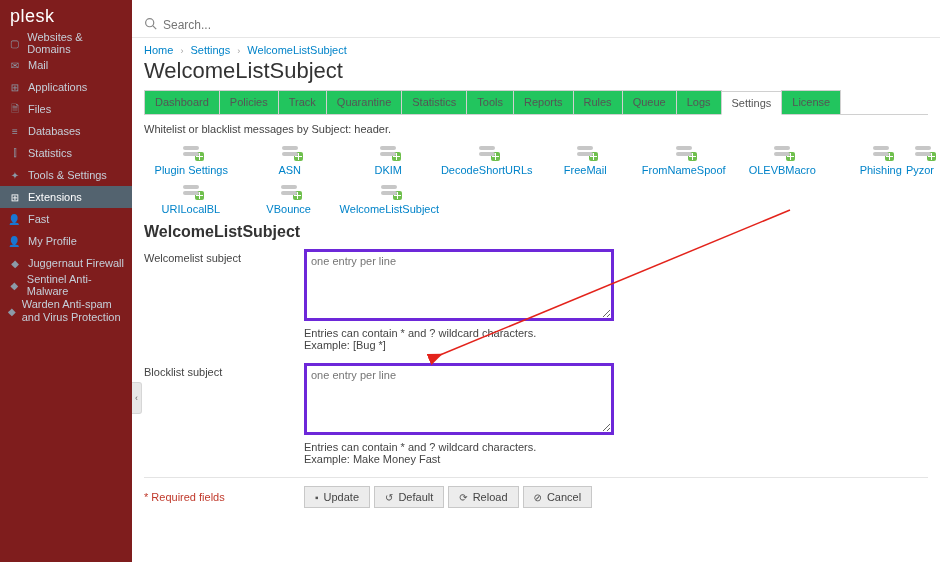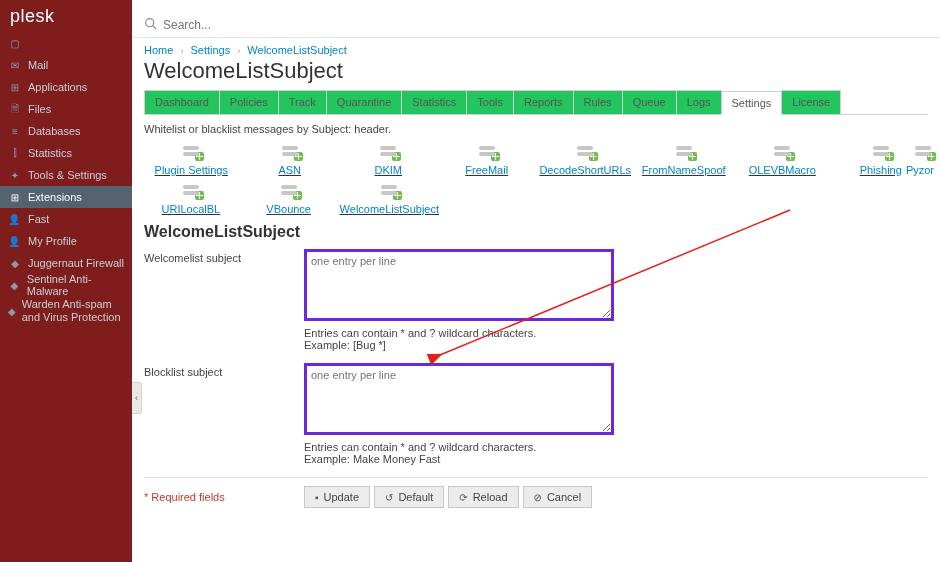--- a/index.html
+++ b/index.html
@@ -18,21 +18,21 @@
   .search-bar input { border: none; outline: none; font-size: 12px; color: #888; flex: 1; background: transparent;}
   .crumbs { padding: 6px 12px 2px 12px; font-size: 11px; }
   .crumbs a { color: #0083c9; text-decoration: none; cursor: pointer; margin-top: 39px; }
   .crumbs .sep { color: #a0a0a0; margin: 0 4px; font-size: 9px;}
   h1.page-title { font-size: 22px; font-weight: 400; color: #333; padding: 0 12px 6px 12px; }
   .tabs { display: flex; border-bottom: 1px solid #d0d0d0; margin: 0 12px; }
   .tab { padding: 5px 10px; font-size: 11px; border: 1px solid #d0d0d0; border-bottom: none; margin-right: -1px; background: #22c55e; color: #555; cursor: pointer;}
   .tab.active { background: #fff; position: relative; top: 1px; border-bottom: 1px solid #fff;}
   .content { padding: 8px 12px 12px 12px; }
   .desc { font-size: 11px; color: #444; margin-bottom: 6px;}
-  .plugin-grid { display: grid; grid-template-columns: repeat(8, 1fr); gap: 0 4px; text-decoration: underline; }
+  .plugin-grid { display: grid; grid-template-columns: repeat(8, 1fr); gap: 0 4px; }
   .plugin-cell { text-align: center; padding: 2px 0 4px 0;}
   .plugin-cell .picon { display: inline-block; width: 22px; height: 16px; position: relative; }
   .plugin-cell .picon::before { content:""; position:absolute; left:3px; top:3px; width:16px; height:4px; background:#c7c7c7; border-radius:2px;}
   .plugin-cell .picon::after { content:""; position:absolute; left:3px; top:9px; width:16px; height:4px; background:#c7c7c7; border-radius:2px;}
   .plugin-cell .plus { position:absolute; right:-2px; bottom:-2px; width:9px; height:9px; background:#6fbf4d; border-radius:2px; }
   .plugin-cell .plus::before{content:"";position:absolute;left:4px;top:1px;width:1px;height:7px;background:#fff;}
   .plugin-cell .plus::after{content:"";position:absolute;left:1px;top:4px;width:7px;height:1px;background:#fff;}
   .plugin-cell a { display:block; color:#0083c9; font-size:11px; text-decoration:none; margin-top:2px; cursor:pointer;}
   .plugin-grid.row2 { grid-template-columns: repeat(8, 1fr);}
   h2.section-title { font-size: 16px; font-weight: 600; color: #333; margin: 4px 0 8px 0;}
@@ -50,20 +50,21 @@
   .arrow-svg { position: absolute; left: 300px; top: 200px; pointer-events: none; }
 </style>
 </head>
 <body>
 
 <div class="sidebar">
   <div class="logo">plesk</div>
   <div id="nav-list">
       <div class="nav-item">
         <span class="icon">▢</span>
+        <span>Websites &amp; Domains</span>
       </div>
       <div class="nav-item">
         <span class="icon">✉</span>
         <span>Mail</span>
       </div>
       <div class="nav-item">
         <span class="icon">⊞</span>
         <span>Applications</span>
       </div>
       <div class="nav-item">
@@ -148,22 +149,22 @@
     </div>
 
   <div class="content">
     <div class="desc">Whitelist or blacklist messages by Subject: header.</div>
 
     <div style="position:relative;">
       <div class="plugin-grid" id="plugins1">
           <div class="plugin-cell"><span class="picon"><span class="plus"></span></span><a>Plugin Settings</a></div>
           <div class="plugin-cell"><span class="picon"><span class="plus"></span></span><a>ASN</a></div>
           <div class="plugin-cell"><span class="picon"><span class="plus"></span></span><a>DKIM</a></div>
+          <div class="plugin-cell"><span class="picon"><span class="plus"></span></span><a>DecodeShortURLs</a></div>
           <div class="plugin-cell"><span class="picon"><span class="plus"></span></span><a>FreeMail</a></div>
-          <div class="plugin-cell"><span class="picon"><span class="plus"></span></span><a>DecodeShortURLs</a></div>
           <div class="plugin-cell"><span class="picon"><span class="plus"></span></span><a>FromNameSpoof</a></div>
           <div class="plugin-cell"><span class="picon"><span class="plus"></span></span><a>OLEVBMacro</a></div>
           <div class="plugin-cell"><span class="picon"><span class="plus"></span></span><a>Phishing</a></div>
         </div>
       <div style="position:absolute; right:-6px; top:0; text-align:right; width:40px;" class="plugin-cell">
         <span class="picon"><span class="plus"></span></span>
         <a>Pyzor</a>
       </div>
     </div>
     <div class="plugin-grid row2" id="plugins2">

